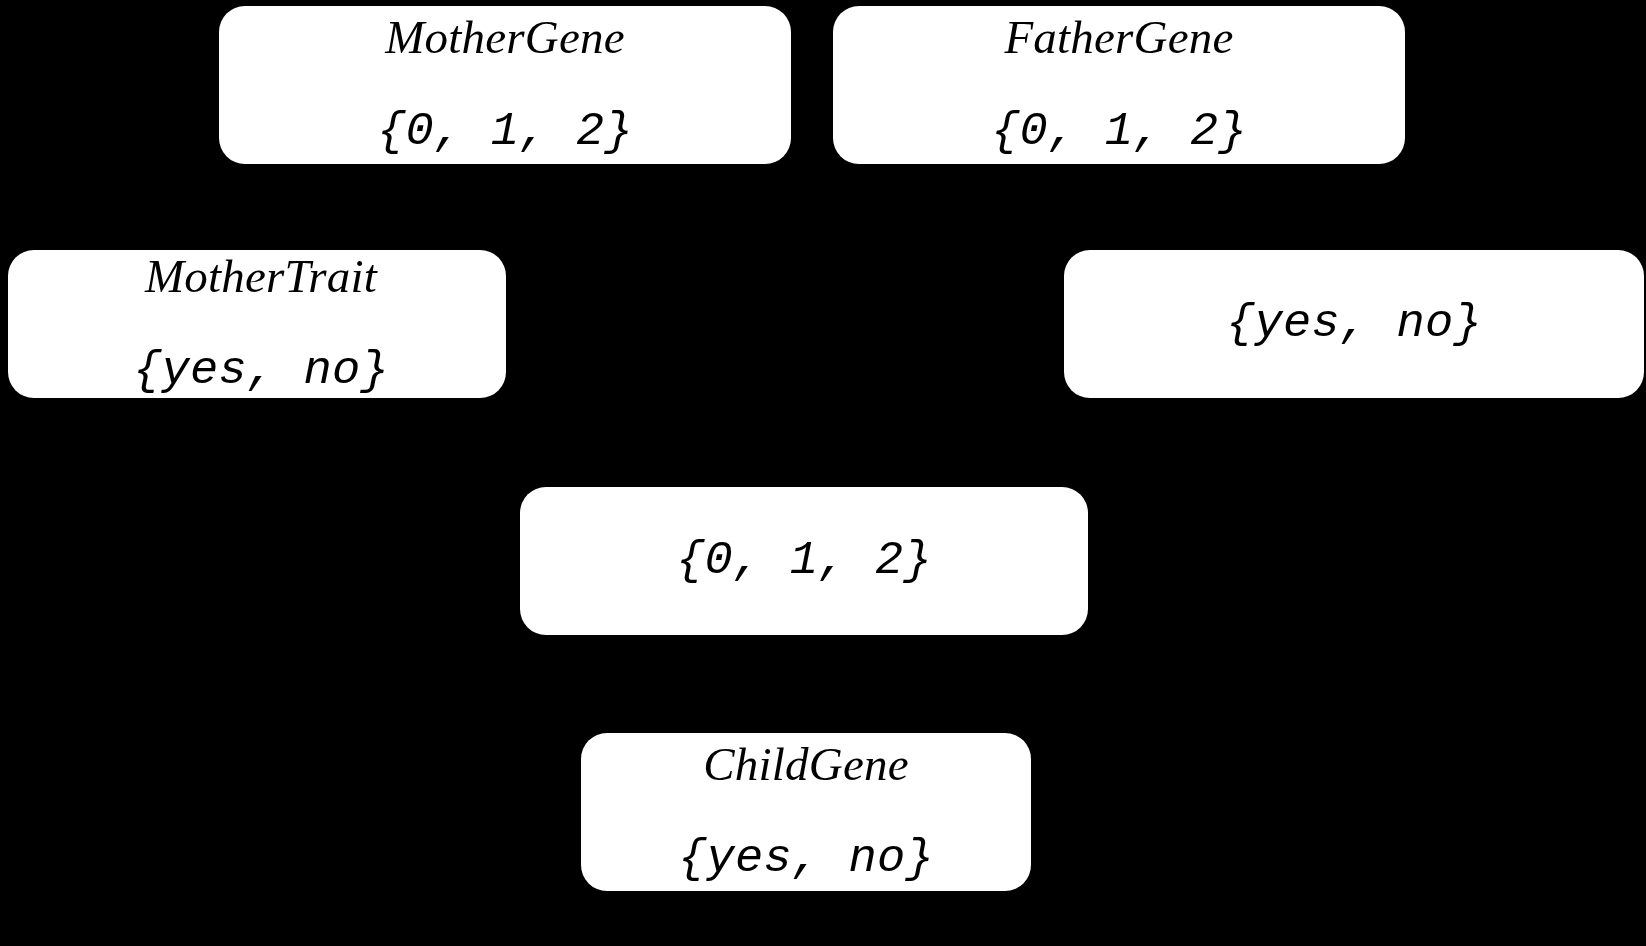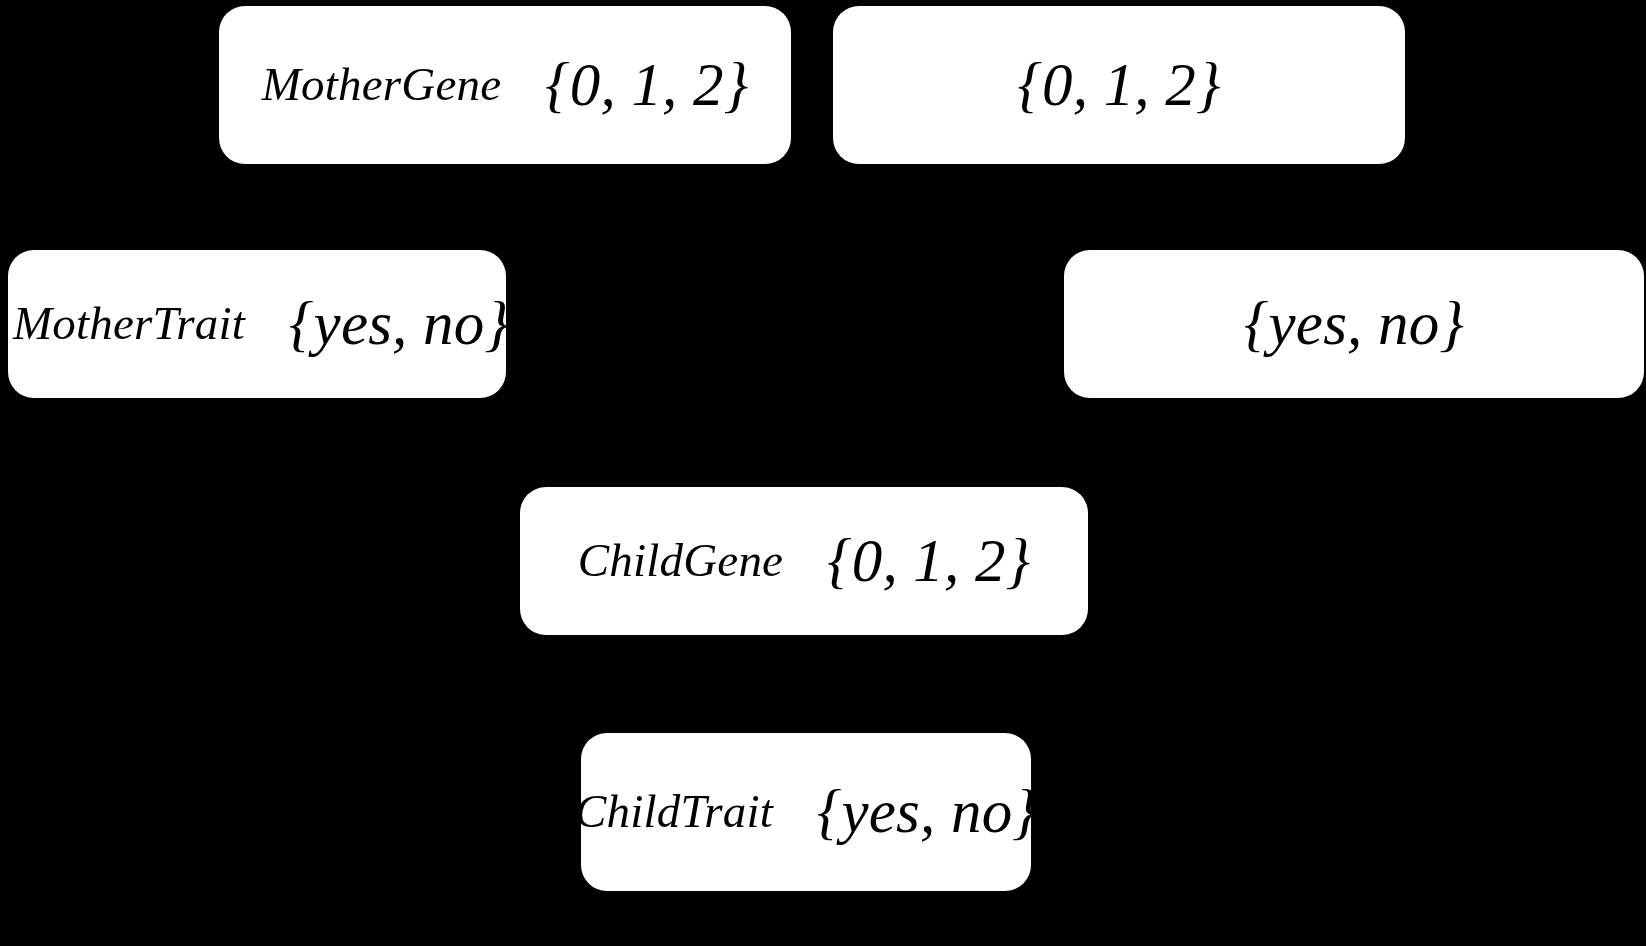--- a/index.html
+++ b/index.html
@@ -12,39 +12,40 @@
     width: 1646px;
     height: 946px;
     background: #000000;
     overflow: hidden;
   }
   .node {
     position: absolute;
     background: #ffffff;
     border-radius: 26px;
     display: flex;
-    flex-direction: row;
+    flex-direction: column;
     align-items: center;
     justify-content: center;
     box-sizing: border-box;
     color: #000000;
     font-family: "Liberation Serif", "DejaVu Serif", serif;
     font-style: italic;
     line-height: 1.06;
     text-align: center;
     white-space: nowrap;
     gap: 44px;
   }
   .node-name {
     font-size: 47px;
     letter-spacing: 0.2px;
   }
   .node-domain {
-    font-size: 61px;
+    font-size: 47px;
     letter-spacing: 0.2px;
+    font-family: Liberation Mono, monospace;
   }
 
   
   #node-mother-gene  { left: 219px;  top: 6px;   width: 572px; height: 158px; }
   #node-father-gene  { left: 833px;  top: 6px;   width: 572px; height: 158px; }
   #node-mother-trait { left: 8px;    top: 250px; width: 498px; height: 148px; padding-left: 8px; }
   #node-father-trait { left: 1064px; top: 250px; width: 580px; height: 148px; }
   #node-child-gene   { left: 520px;  top: 487px; width: 568px; height: 148px; }
   #node-child-trait  { left: 581px;  top: 733px; width: 450px; height: 158px; }
 </style>
@@ -52,35 +53,35 @@
 <body>
 
 <div id="canvas">
 
   <div class="node" id="node-mother-gene">
     <span class="node-name">MotherGene</span>
     <span class="node-domain">{0, 1, 2}</span>
   </div>
 
   <div class="node" id="node-father-gene">
+    <span class="node-name">FatherGene</span>
     <span class="node-domain">{0, 1, 2}</span>
   </div>
 
   <div class="node" id="node-mother-trait">
     <span class="node-name">MotherTrait</span>
     <span class="node-domain">{yes, no}</span>
   </div>
 
   <div class="node" id="node-father-trait">
     <span class="node-domain">{yes, no}</span>
   </div>
 
   <div class="node" id="node-child-gene">
-    <span class="node-name">ChildGene</span>
     <span class="node-domain">{0, 1, 2}</span>
   </div>
 
   <div class="node" id="node-child-trait">
-    <span class="node-name">ChildTrait</span>
+    <span class="node-name">ChildGene</span>
     <span class="node-domain">{yes, no}</span>
   </div>
 
 </div>
 
 </body></html>

